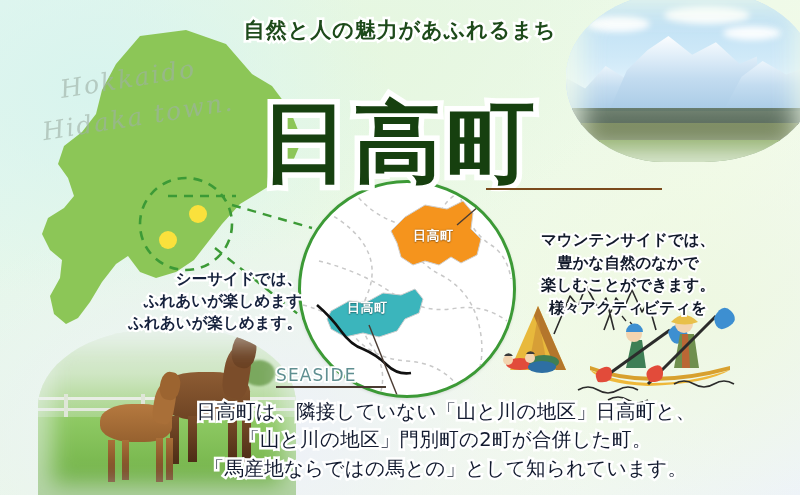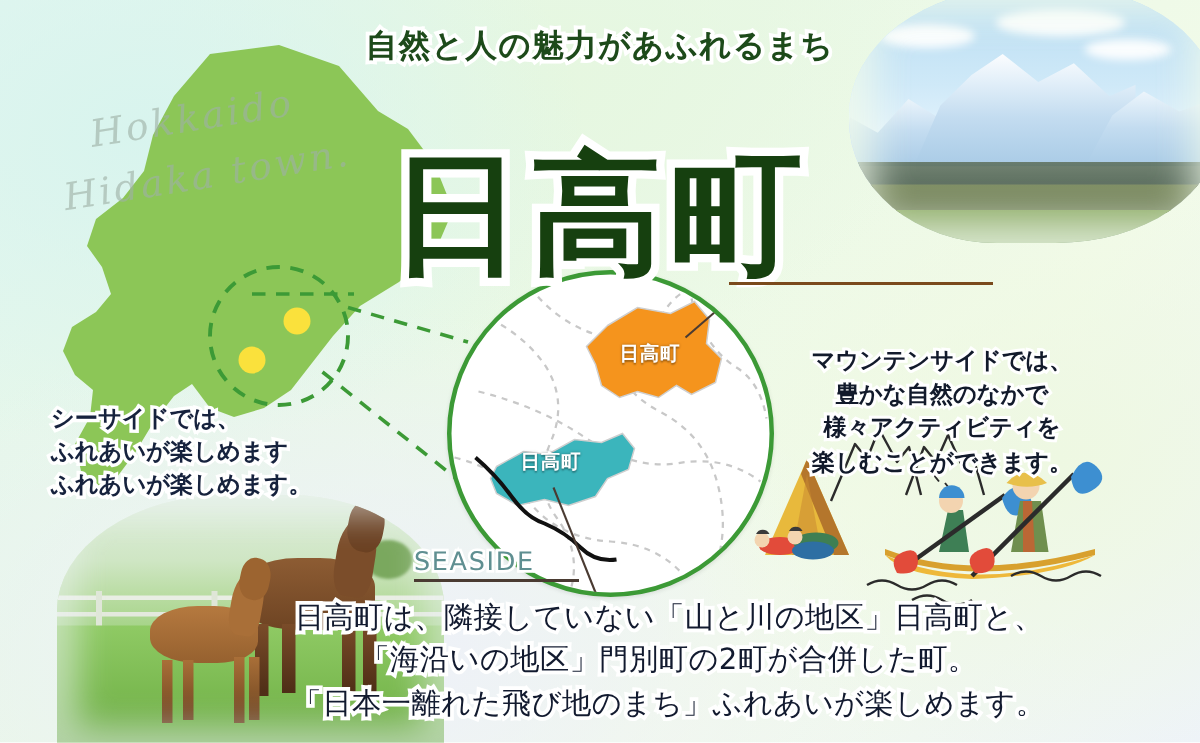--- a/index.html
+++ b/index.html
@@ -95,21 +95,21 @@
 
   #watermark{
     position:absolute;left:62px;top:52px;width:240px;
     font-family:"DejaVu Serif","Liberation Serif",serif;
     font-size:25px;color:#9fb1a6;opacity:.62;line-height:1.55;
     transform:rotate(-9deg);letter-spacing:2px;font-style:italic;
   }
   #watermark .wm2{display:block;margin-left:-24px;}
 
   #seaside-text{
-    position:absolute;left:34px;top:268px;width:268px;text-align:left;
+    position:absolute;left:34px;top:268px;width:268px;text-align:right;
     font-size:15.5px;font-weight:bold;color:#16223d;line-height:1.42;
     -webkit-text-stroke:4.5px #fff;paint-order:stroke fill;
   }
 
   #mountain-heading{
     position:absolute;left:486px;top:166px;width:180px;
     font-size:19px;font-weight:bold;color:#e79a2d;letter-spacing:1.2px;
     -webkit-text-stroke:3.5px #fff;paint-order:stroke fill;
   }
   #mountain-heading-rule{position:absolute;left:486px;top:188px;width:176px;height:2px;background:#7a4a1c;}
@@ -286,32 +286,32 @@
   </div>
 
   <div id="subtitle">自然と人の魅力があふれるまち</div>
   <h1 id="main-title">日高町</h1>
 
   <div id="mountain-heading-rule"></div>
 
   <div id="mountain-text">
     <span class="ln">マウンテンサイドでは、</span>
     <span class="ln">豊かな自然のなかで</span>
+    <span class="ln">楽しむことができます。</span>
     <span class="ln">様々アクティビティを</span>
-    <span class="ln">楽しむことができます。</span>
   </div>
 
   <div id="seaside-heading">SEASIDE</div>
   <div id="seaside-heading-rule"></div>
 
   <div id="seaside-text">
     <span class="ln">シーサイドでは、</span>
     <span class="ln">ふれあいが楽しめます</span>
     <span class="ln">ふれあいが楽しめます。</span>
   </div>
 
   <div id="footer-text">
     <span class="ln">日高町は、隣接していない「山と川の地区」日高町と、</span>
-    <span class="ln">「海沿いの地区」門別町の2町が合併した町。</span>
-    <span class="ln">「日本一離れた飛び地のまち」ふれあいが楽しめます。</span>
+    <span class="ln">「山と川の地区」門別町の2町が合併した町。</span>
+    <span class="ln">「馬産地ならではの馬との」として知られています。</span>
   </div>
 
 </div>
 
 </body></html>

